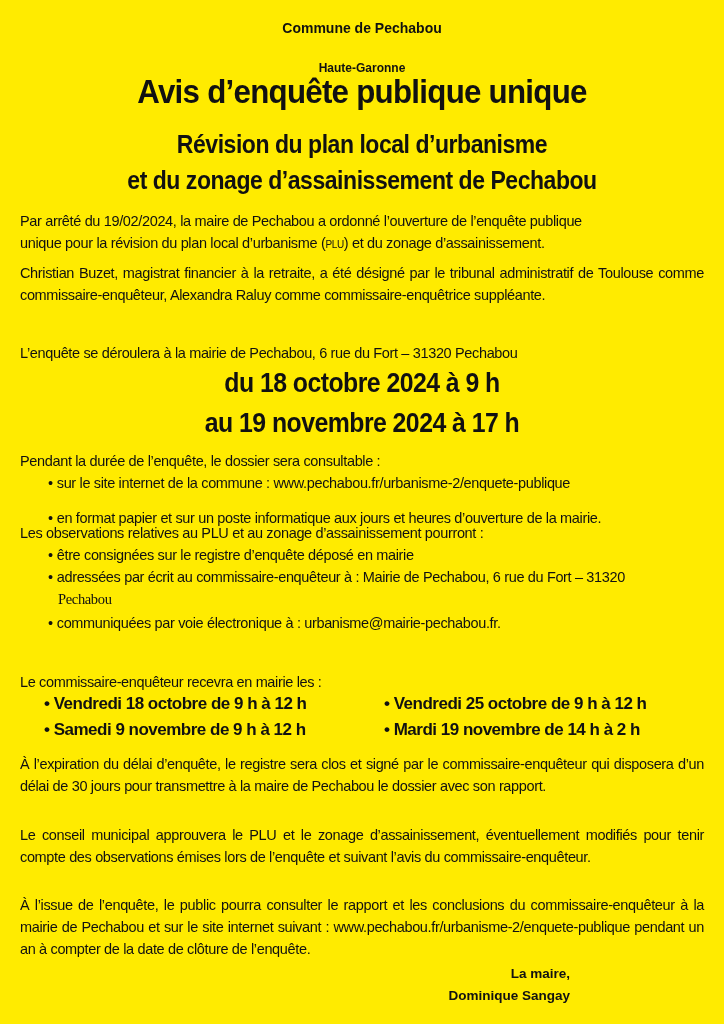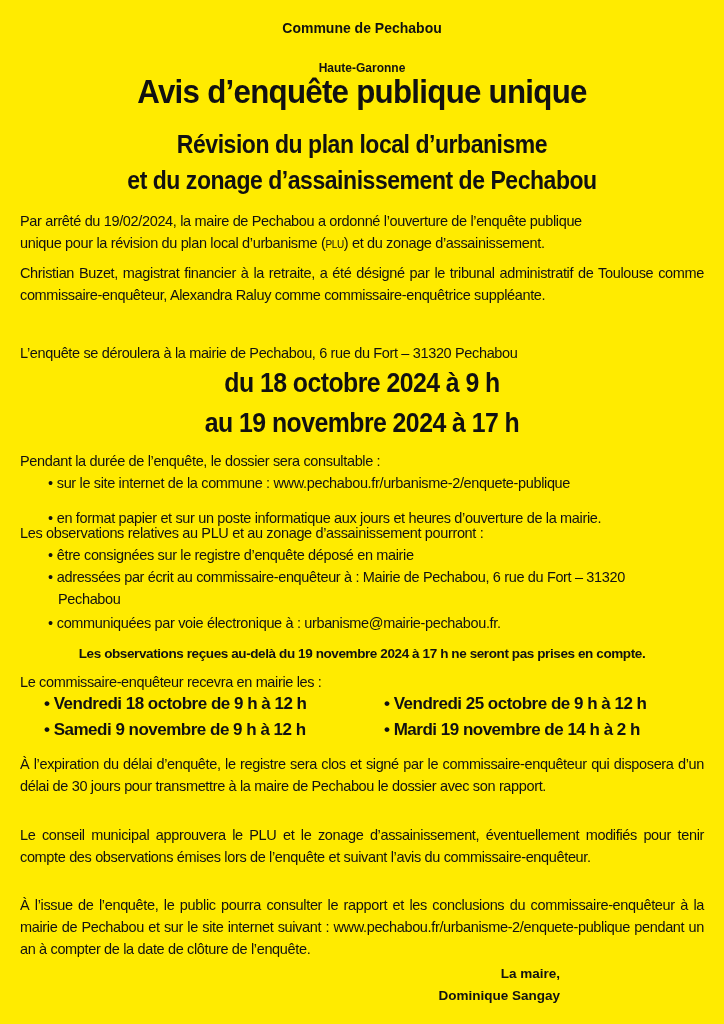--- a/index.html
+++ b/index.html
@@ -49,32 +49,32 @@
       text-align: center; font-weight: bold; font-size: 27px;
       letter-spacing: -0.6px;
       transform: scaleX(0.92);
     }
     .bullet {
       position: absolute; left: 48px; width: 650px;
       font-size: 14.5px; line-height: 22px;
       letter-spacing: -0.35px;
     }
     .bullet .dot { margin-right: 4px; }
-    .bullet .cont { display: block; padding-left: 10px; }
+    .bullet .cont { display: block; padding-left: 10px; font-family: Liberation Serif, serif; }
     .warn {
       position: absolute; left: 0; width: 724px; top: 646px;
       text-align: center; font-weight: bold; font-size: 13.5px;
       letter-spacing: -0.4px;
     }
     .perm {
       position: absolute; font-weight: bold; font-size: 17px;
       letter-spacing: -0.5px; white-space: nowrap;
     }
     .sig {
-      position: absolute; right: 36px; text-align: right;
+      position: absolute; right: 26px; text-align: right;
       font-weight: bold; font-size: 13.5px;
     }
   </style>
 </head>
 <body>
 
 <div class="page">
 
   <div class="commune">Commune de Pechabou</div>
   <div class="region">Haute-Garonne</div>
@@ -107,21 +107,20 @@
     <span class="dot">•</span><span>être consignées sur le registre d’enquête déposé en mairie</span>
   </div>
   <div class="bullet" style="top:566px;">
     <span class="dot">•</span><span>adressées par écrit au commissaire-enquêteur à : Mairie de Pechabou, 6 rue du Fort – 31320</span>
     <span class="cont">Pechabou</span>
   </div>
   <div class="bullet" style="top:612px;">
     <span class="dot">•</span><span>communiquées par voie électronique à : urbanisme@mairie-pechabou.fr.</span>
   </div>
 
-  <div class="warn">Les observations reçues au-delà du 19 novembre 2024 à 17 h ne seront pas prises en compte.</div>
 
   <div class="p" style="top:671px;">Le commissaire-enquêteur recevra en mairie les :</div>
 
   <div class="perm" style="left:44px; top:694px;">
     <span>•</span>
     <span>Vendredi 18 octobre de 9 h à 12 h</span>
   </div>
   <div class="perm" style="left:384px; top:694px;">
     <span>•</span>
     <span>Vendredi 25 octobre de 9 h à 12 h</span>

